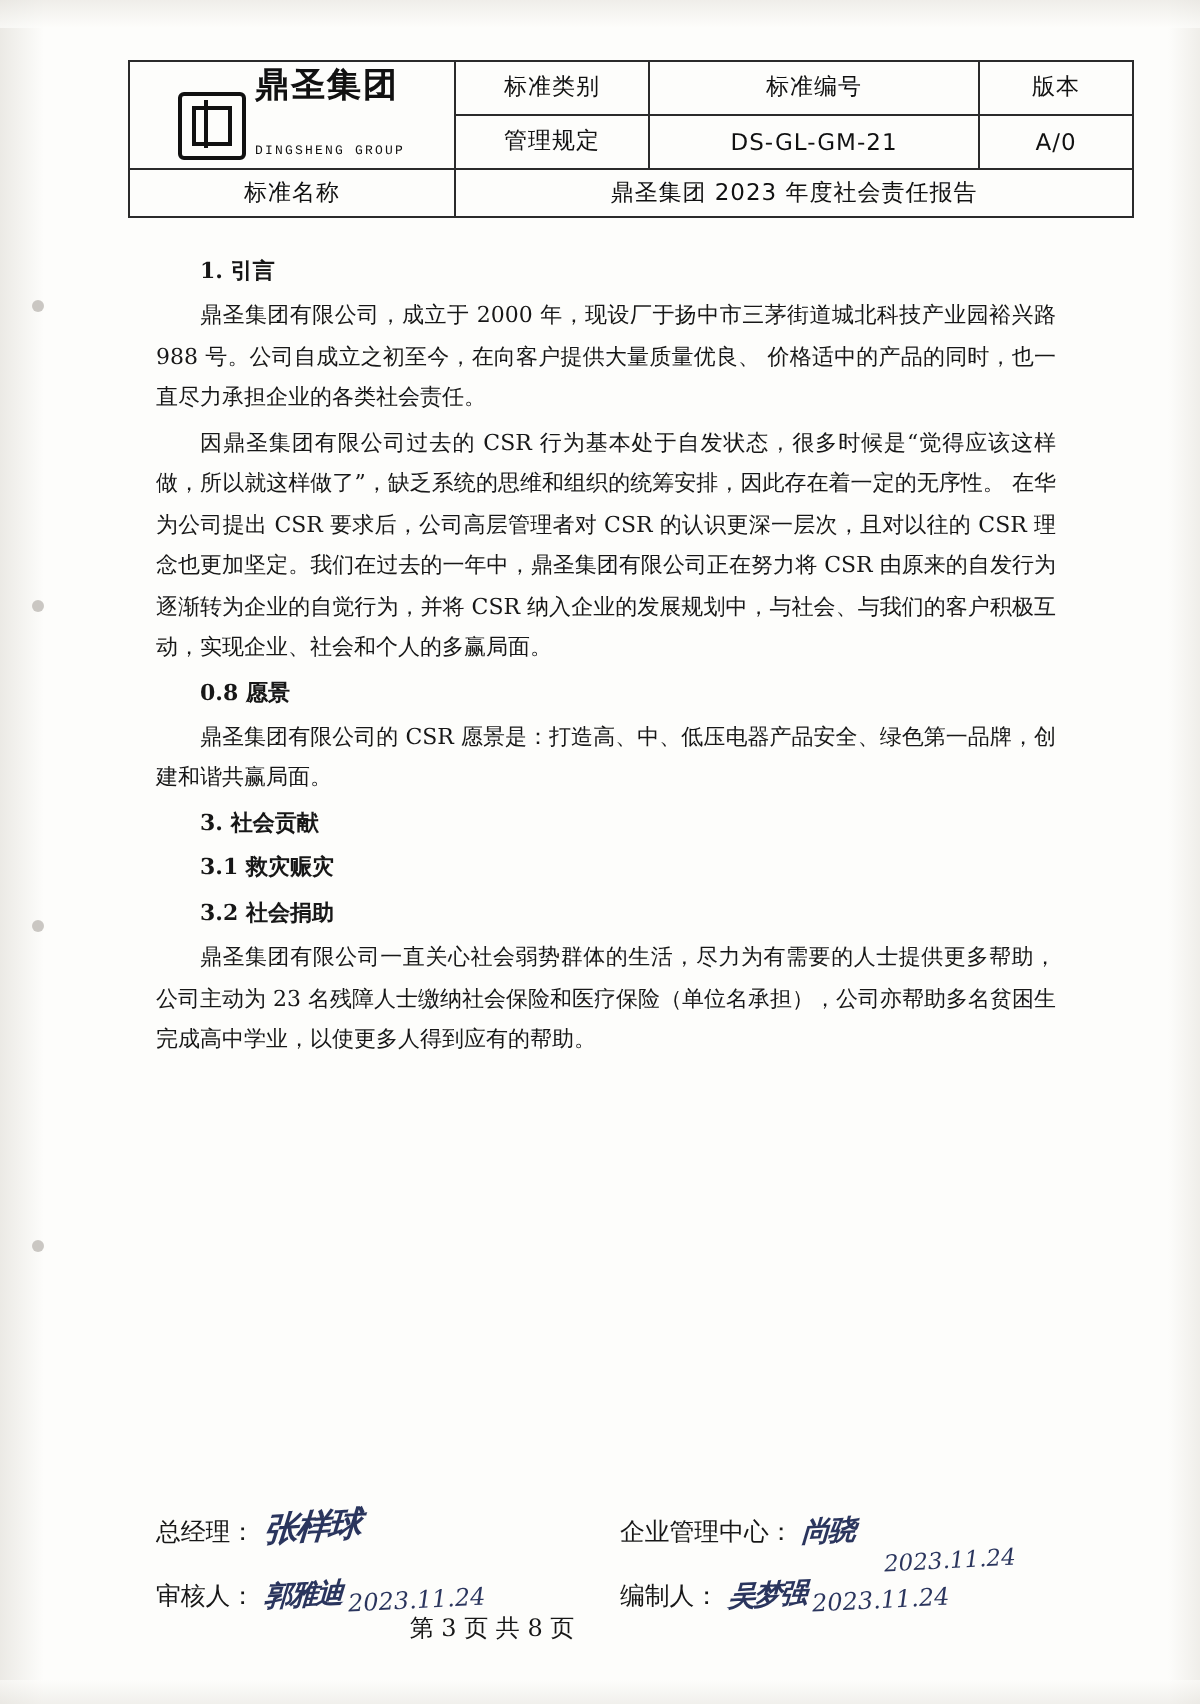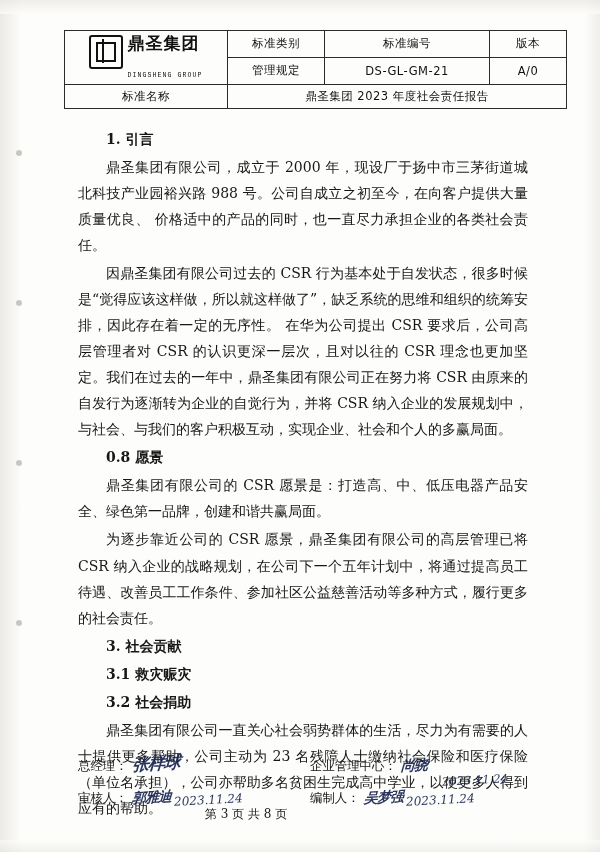--- a/index.html
+++ b/index.html
@@ -78,21 +78,21 @@
     color: #111;
     padding: 3px 2px;
     letter-spacing: .5px;
   }
   .logo-cell {
     width: 150px;
     padding: 4px 6px !important;
   }
   .logo-wrap {
     display: flex;
-    align-items: flex-start;
+    align-items: flex-end;
     justify-content: center;
     gap: 4px;
   }
   .logo-mark {
     width: 30px;
     height: 30px;
     border: 2px solid #111;
     border-radius: 3px;
     position: relative;
     flex: none;
@@ -138,21 +138,21 @@
     font-size: 12px;
     letter-spacing: 1px;
   }
 
   
   .body {
     position: absolute;
     left: 78px;
     top: 126px;
     width: 450px;
-    font-size: 14px;
+    font-size: 11px;
     line-height: 1.86;
     color: #171717;
     text-align: justify;
   }
   .body p { margin: 0 0 2px 0; }
   .indent { text-indent: 2em; }
   .heading {
     text-indent: 2em;
     font-weight: bold;
     margin: 3px 0 2px 0;
@@ -264,21 +264,20 @@
     </tr>
   </tbody>
     </table>
 
   <div class="body">
     <p class="heading">1. 引言</p>
     <p class="indent">鼎圣集团有限公司，成立于 2000 年，现设厂于扬中市三茅街道城北科技产业园裕兴路 988 号。公司自成立之初至今，在向客户提供大量质量优良、 价格适中的产品的同时，也一直尽力承担企业的各类社会责任。</p>
     <p class="indent">因鼎圣集团有限公司过去的 CSR 行为基本处于自发状态，很多时候是“觉得应该这样做，所以就这样做了”，缺乏系统的思维和组织的统筹安排，因此存在着一定的无序性。 在华为公司提出 CSR 要求后，公司高层管理者对 CSR 的认识更深一层次，且对以往的 CSR 理念也更加坚定。我们在过去的一年中，鼎圣集团有限公司正在努力将 CSR 由原来的自发行为逐渐转为企业的自觉行为，并将 CSR 纳入企业的发展规划中，与社会、与我们的客户积极互动，实现企业、社会和个人的多赢局面。</p>
     <p class="heading">0.8 愿景</p>
     <p class="indent">鼎圣集团有限公司的 CSR 愿景是：打造高、中、低压电器产品安全、绿色第一品牌，创建和谐共赢局面。</p>
-    <p class="indent">为逐步靠近公司的 CSR 愿景，鼎圣集团有限公司的高层管理已将 CSR 纳入企业的战略规划，在公司下一个五年计划中，将通过提高员工待遇、改善员工工作条件、参加社区公益慈善活动等多种方式，履行更多的社会责任。</p>
     <p class="heading">3. 社会贡献</p>
     <p class="heading">3.1 救灾赈灾</p>
     <p class="heading">3.2 社会捐助</p>
     <p class="indent">鼎圣集团有限公司一直关心社会弱势群体的生活，尽力为有需要的人士提供更多帮助，公司主动为 23 名残障人士缴纳社会保险和医疗保险（单位名承担），公司亦帮助多名贫困生完成高中学业，以使更多人得到应有的帮助。</p>
   </div>
 
   <div class="sig-block">
     <div class="sig-row">
       <div class="sig-left">
         <span class="sig-label">总经理：</span>

